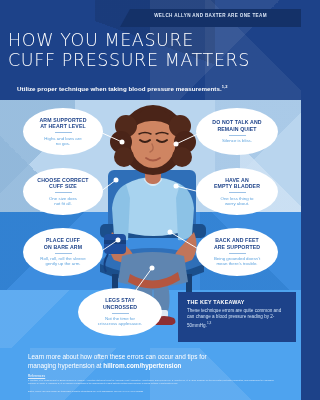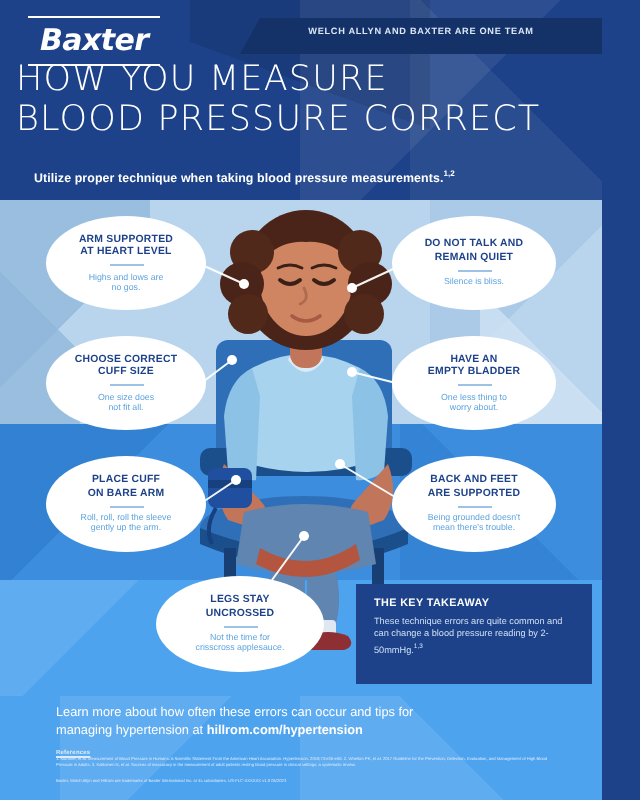--- a/index.html
+++ b/index.html
@@ -159,27 +159,24 @@
   <div class="chev chev-u4"></div>
   <div class="chev chev-m1"></div>
   <div class="chev chev-m2"></div>
   <div class="chev chev-l1"></div>
   <div class="chev chev-f1"></div>
   <div class="chev chev-f2"></div>
 
   <div class="tagline-bar"></div>
   <div class="tagline">WELCH ALLYN AND BAXTER ARE ONE TEAM</div>
 
-  <div class="logo-wrap">
-    <div class="logo">Baxter</div>
-  </div>
 
   <div class="title">
     <span>HOW YOU MEASURE</span>
-    <span>BLOOD PRESSURE CORRECT</span>
+    <span>CUFF PRESSURE MATTERS</span>
   </div>
 
   <div class="subtitle">
     <span>Utilize proper technique when taking blood pressure measurements.</span><sup>1,2</sup>
   </div>
 
   <svg class="art" viewBox="0 0 150 232">
 
     <rect x="30" y="74" width="88" height="62" rx="6" fill="#2f6fb8"></rect>
     <rect x="22" y="128" width="106" height="14" rx="5" fill="#1b4f8c"></rect>

